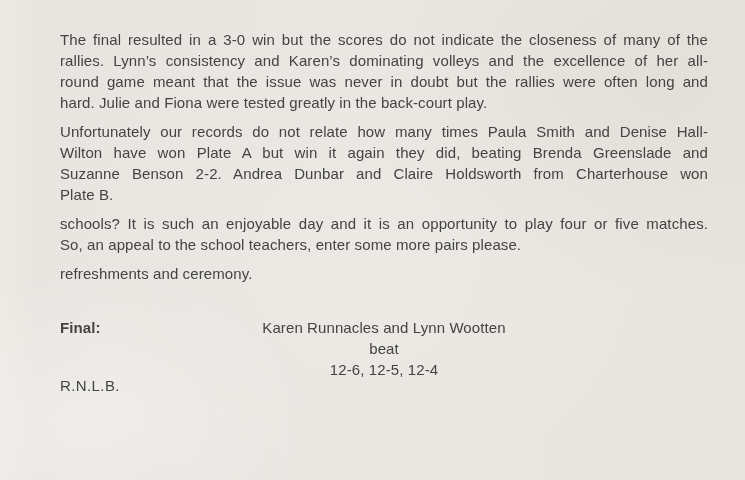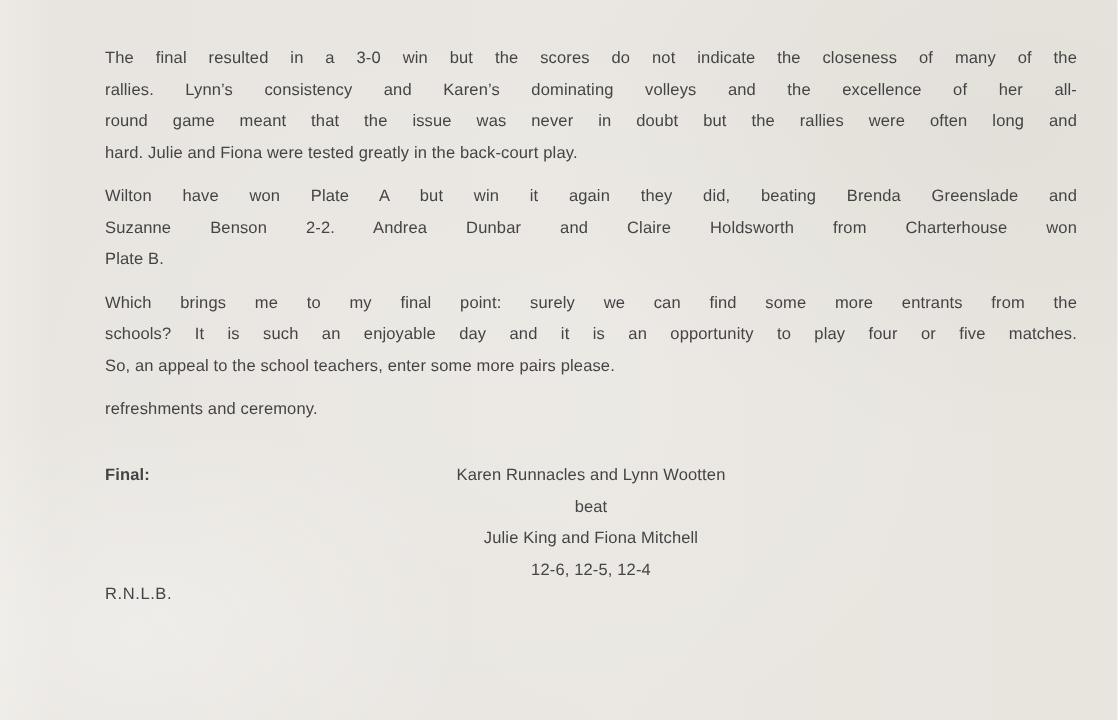--- a/index.html
+++ b/index.html
@@ -17,43 +17,43 @@
     width: 745px;
     height: 480px;
     background:
       radial-gradient(ellipse 320px 220px at 12% 88%, rgba(255,255,255,0.30), rgba(255,255,255,0) 70%),
       radial-gradient(ellipse 420px 300px at 88% 18%, rgba(120,115,105,0.05), rgba(120,115,105,0) 70%),
       radial-gradient(ellipse 500px 380px at 45% 55%, rgba(255,255,255,0.10), rgba(255,255,255,0) 75%),
       linear-gradient(90deg, #edeae5 0%, #e8e5e0 5%, #eae7e2 55%, #e8e5df 100%);
   }
   .content {
     position: absolute;
-    left: 70px;
+    left: 60px;
     top: 29px;
     width: 648px;
     color: #444444;
-    font-size: 11px;
+    font-size: 15px;
     line-height: 21px;
     letter-spacing: 0.1px;
   }
   .para {
     margin: 0 0 8px 0;
   }
   .jline {
     text-align: justify;
     text-align-last: justify;
     white-space: normal;
   }
   .jline.last {
     text-align: justify;
     text-align-last: left;
   }
   .final-block {
     position: relative;
-    margin-top: 23px;
+    margin-top: 33px;
   }
   .final-label {
     position: absolute;
     left: 0;
     top: 0;
     font-weight: bold;
   }
   .final-lines {
     text-align: center;
   }
@@ -75,41 +75,40 @@
   <div class="content">
 
     <div class="para">
       <div class="jline">The final resulted in a 3-0 win but the scores do not indicate the closeness of many of the</div>
       <div class="jline">rallies. Lynn’s consistency and Karen’s dominating volleys and the excellence of her all-</div>
       <div class="jline">round game meant that the issue was never in doubt but the rallies were often long and</div>
       <div class="jline last">hard. Julie and Fiona were tested greatly in the back-court play.</div>
     </div>
 
     <div class="para">
+      <div class="jline">Unfortunately our records do not relate how many times Paula Smith and Denise Hall-</div>
       <div class="jline">Wilton have won Plate A but win it again they did, beating Brenda Greenslade and</div>
       <div class="jline">Suzanne Benson 2-2. Andrea Dunbar and Claire Holdsworth from Charterhouse won</div>
       <div class="jline last">Plate B.</div>
     </div>
 
     <div class="para">
-      <div class="jline">Which brings me to my final point: surely we can find some more entrants from the</div>
       <div class="jline">schools? It is such an enjoyable day and it is an opportunity to play four or five matches.</div>
       <div class="jline last">So, an appeal to the school teachers, enter some more pairs please.</div>
     </div>
 
     <div class="para">
       <div class="jline last">refreshments and ceremony.</div>
     </div>
 
     <div class="final-block">
       <span class="final-label">Final:</span>
       <div class="final-lines">
         <div class="final-line">Karen Runnacles and Lynn Wootten</div>
         <div class="final-line">beat</div>
-        <div class="final-line">Julie King and Fiona Mitchell</div>
         <div class="final-line">12-6, 12-5, 12-4</div>
       </div>
     </div>
 
     <div class="signoff">R.N.L.B.</div>
 
   </div>
 </div>
 
 </body></html>

